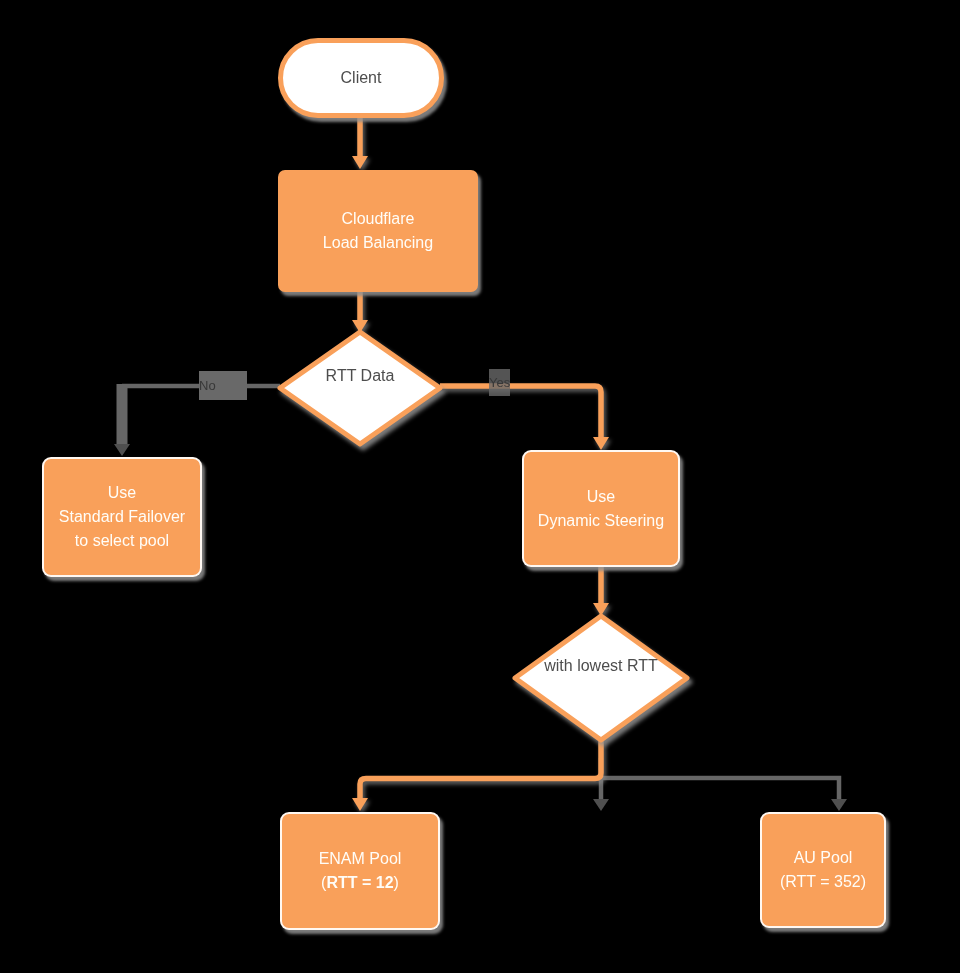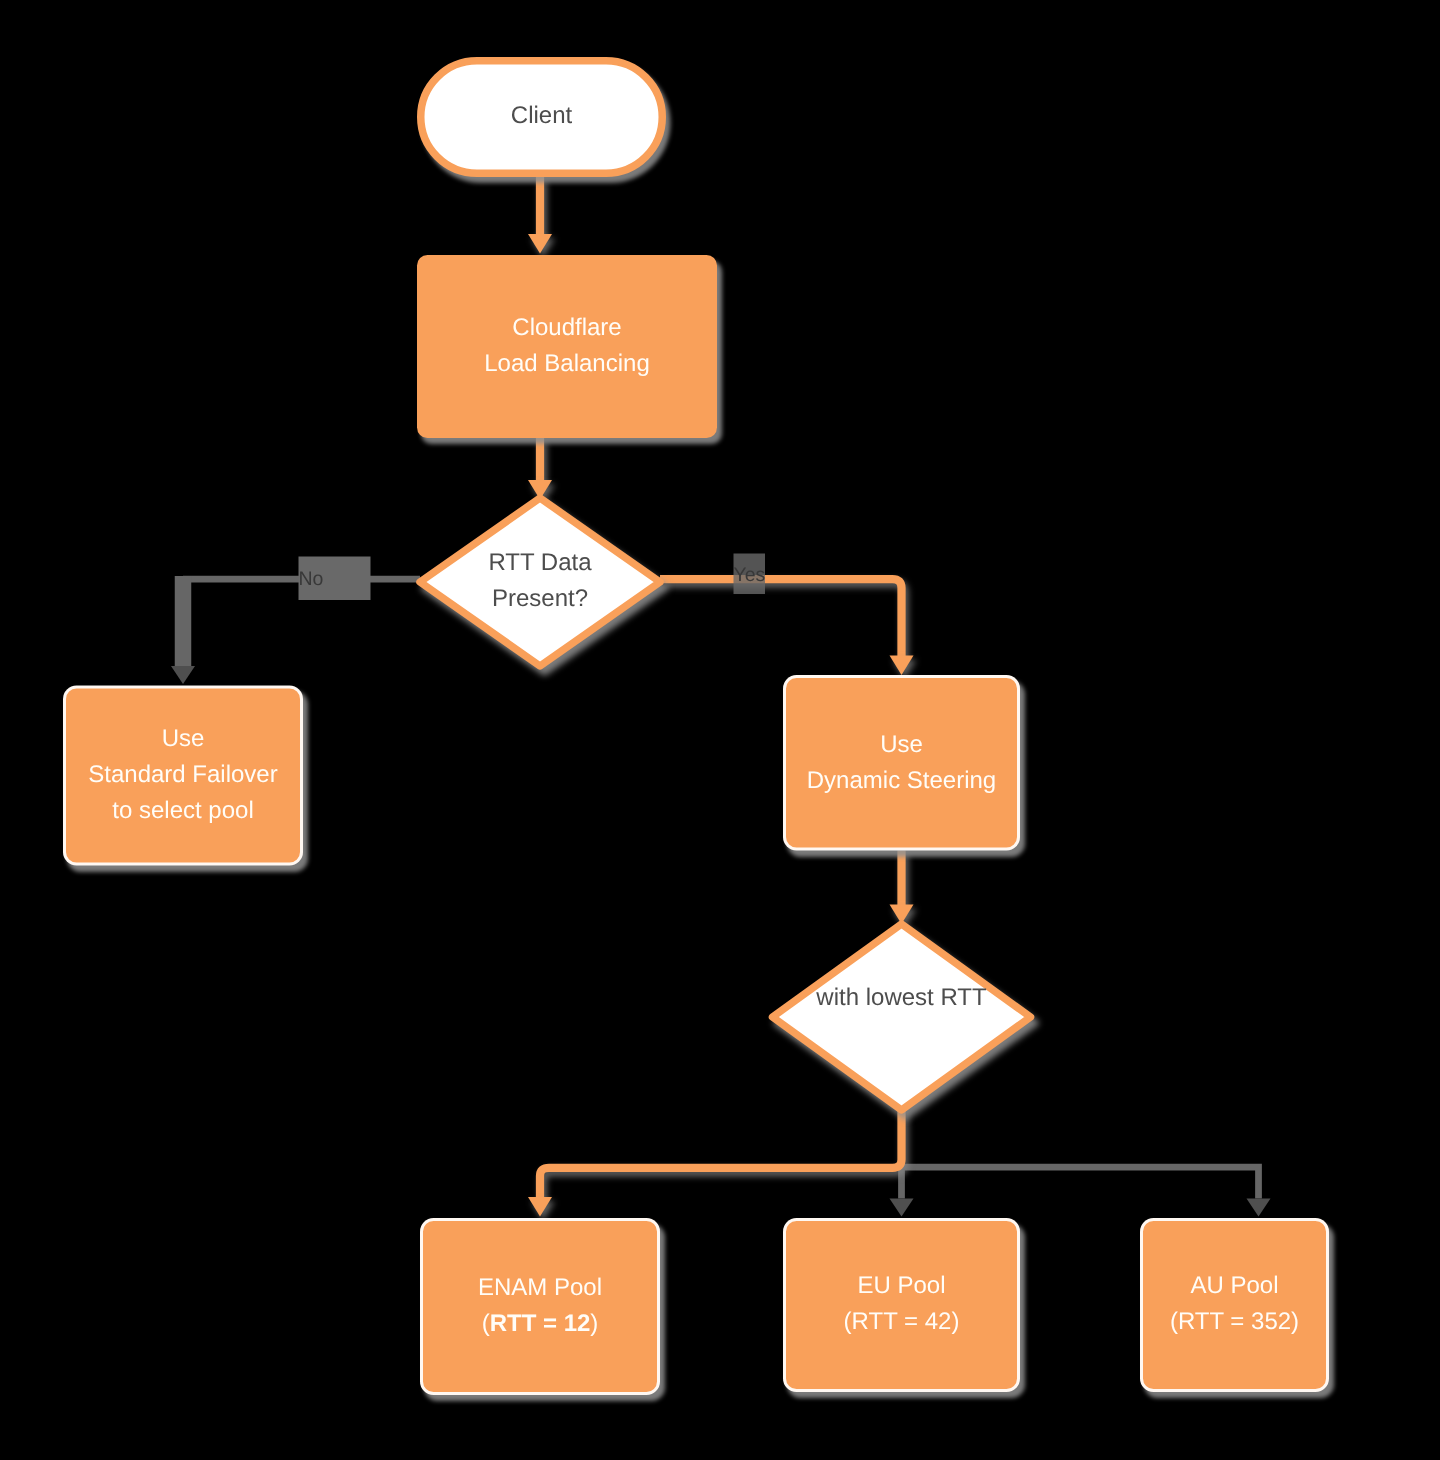--- a/index.html
+++ b/index.html
@@ -90,21 +90,20 @@
   <div class="node obox" style="left:278px;top:170px;width:200px;height:122px;">
     <span>Cloudflare</span>
     <span>Load Balancing</span>
   </div>
 
   <svg class="diamond-svg" style="left:270px;top:322px;" width="180" height="132">
     <polygon points="90,10 170,66 90,122 10,66" fill="#ffffff" stroke="var(--orange)" stroke-width="5" stroke-linejoin="round"></polygon>
   </svg>
   <div class="diamond-text" style="left:280px;top:364px;width:160px;">
     <div>RTT Data</div>
-    <div>Present?</div>
   </div>
 
   <div class="edge-label no" style="left:199px;top:371px;width:48px;height:29px;">
     <span>No</span>
   </div>
   <div class="edge-label yes" style="left:489px;top:369px;width:21px;height:27px;">
     <span>Yes</span>
   </div>
 
   <div class="node obox bordered" style="left:42px;top:457px;width:160px;height:120px;">
@@ -125,23 +124,19 @@
     <div>with lowest RTT</div>
   </div>
 
   <div class="node obox bordered" style="left:280px;top:812px;width:160px;height:118px;">
     <span>ENAM Pool</span>
     <span>
       <span>(</span><span class="bold-part">RTT = 12</span><span>)</span>
     </span>
   </div>
 
-  <div class="node obox bordered" style="left:522px;top:812px;width:158px;height:116px;">
-    <span>EU Pool</span>
-    <span>(RTT = 42)</span>
-  </div>
 
   <div class="node obox bordered" style="left:760px;top:812px;width:126px;height:116px;">
     <span>AU Pool</span>
     <span>(RTT = 352)</span>
   </div>
 
 </div>
 
 </body></html>

